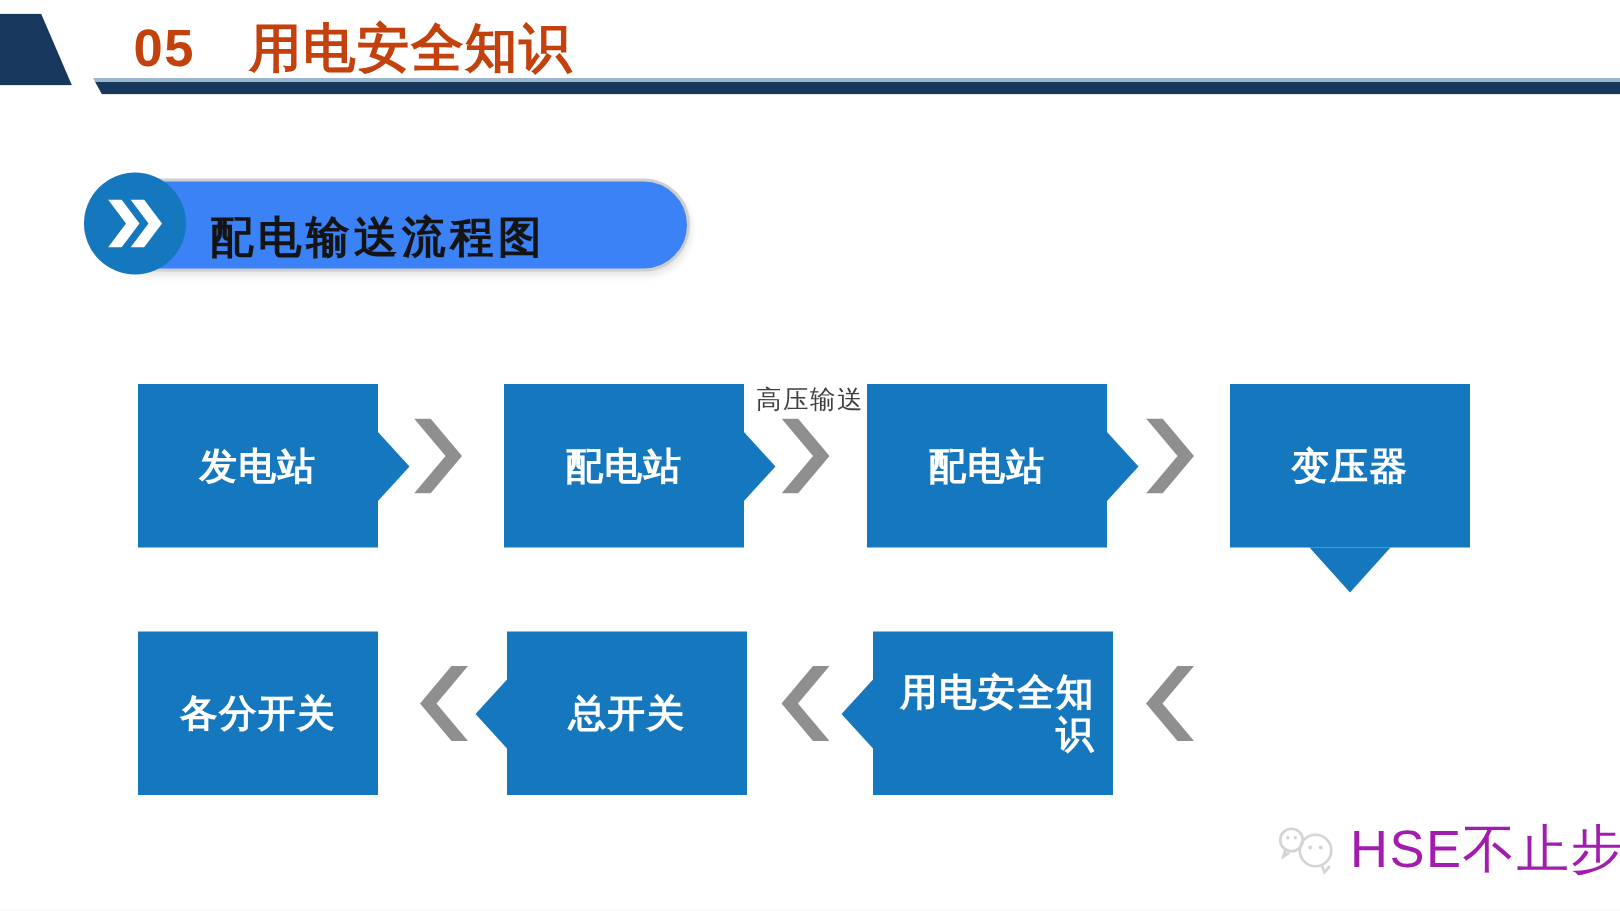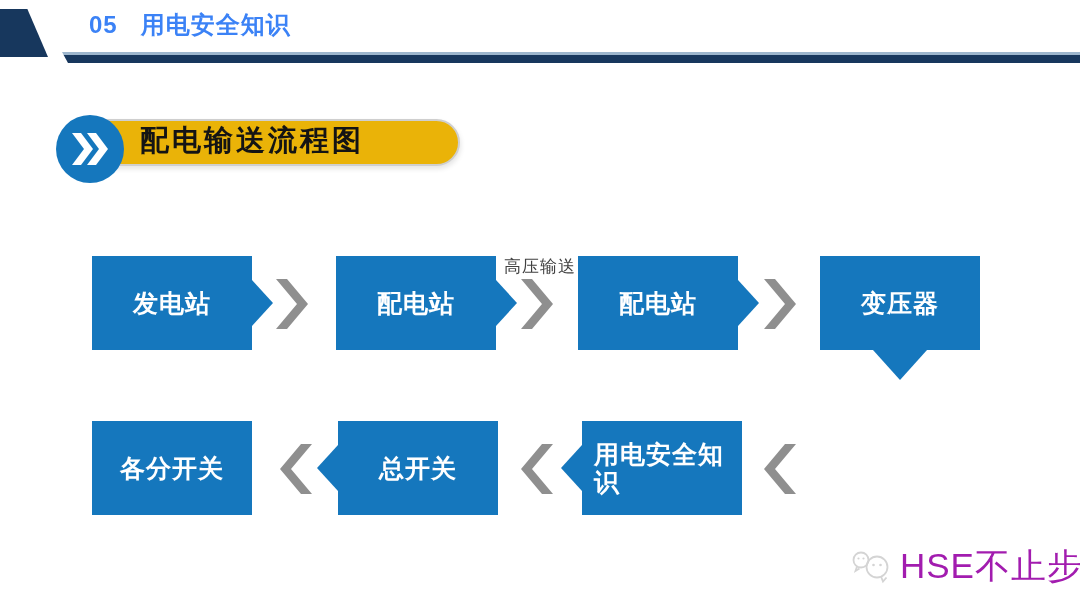--- a/index.html
+++ b/index.html
@@ -15,61 +15,61 @@
 
   
   .hdr-shape {
     position:absolute; left:0; top:9px;
     width:48px; height:48px;
     background:#17375d;
     clip-path:polygon(0 0, 57% 0, 100% 100%, 0 100%);
   }
   .hdr-text {
     position:absolute; left:89px; top:9px;
-    display:flex; align-items:baseline; gap:23px;
-    color:#3b82f6; font-weight:bold; font-size:24px;
+    display:flex; align-items:baseline; gap:36px;
+    color:#c2410c; font-weight:bold; font-size:35px;
     letter-spacing:1px;
   }
   .hdr-line {
     position:absolute; left:62px; top:52px;
     width:1018px; height:11px;
     background:linear-gradient(#9db6cd 0 2.5px, #17375d 2.5px);
     clip-path:polygon(0 0, 100% 0, 100% 100%, 6px 100%);
   }
 
   
   .pill {
     position:absolute; left:68px; top:119px;
-    width:392px; height:47px;
-    background:#eab308;
+    width:392px; height:62px;
+    background:#3b82f6;
     border:2px solid #cfcfcf;
     border-radius:33px;
     box-shadow:1px 3px 5px rgba(0,0,0,0.10);
-    display:flex; align-items:flex-start;
+    display:flex; align-items:flex-end;
     padding-left:70px;
   }
   .pill-text {
     font-family:"Liberation Serif","DejaVu Serif",serif;
     font-weight:900; font-size:29px; color:#141414;
     letter-spacing:3px; white-space:nowrap;
   }
   .badge {
     position:absolute; left:56px; top:115px;
     width:68px; height:68px; border-radius:50%;
     background:#1577bd;
     display:flex; align-items:center; justify-content:center;
   }
 
   
   .fbox {
     position:absolute;
-    width:160px; height:94px;
+    width:160px; height:109px;
     background:#1577bd;
     display:flex; align-items:center; justify-content:center;
-    text-align:left; padding:0 12px;
+    text-align:right; padding:0 12px;
   }
   .fbox span {
     color:#ffffff; font-weight:bold; font-size:25px;
     line-height:1.12; letter-spacing:1px;
   }
   .tip-r::after {
     content:""; position:absolute; left:100%; top:50%; margin-top:-23px;
     border-top:23px solid transparent; border-bottom:23px solid transparent;
     border-left:21px solid #1577bd;
   }

